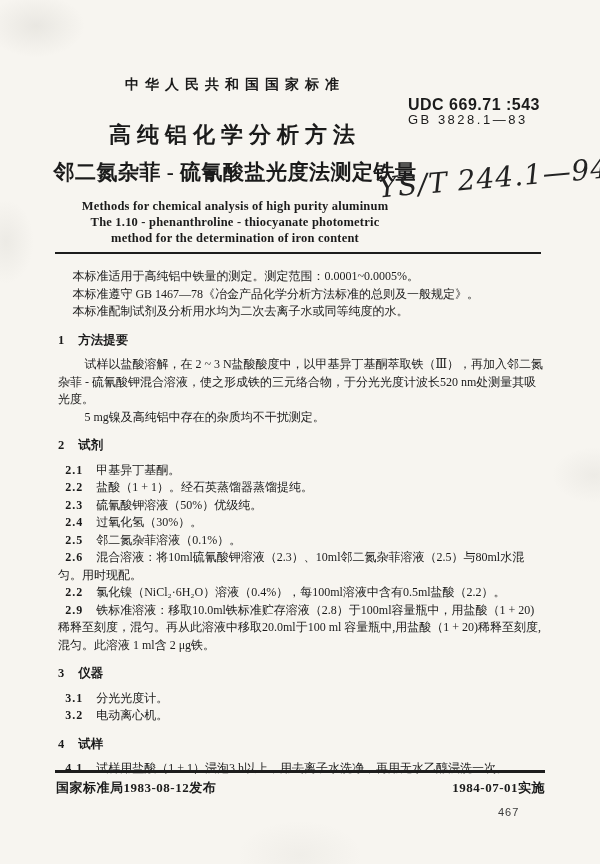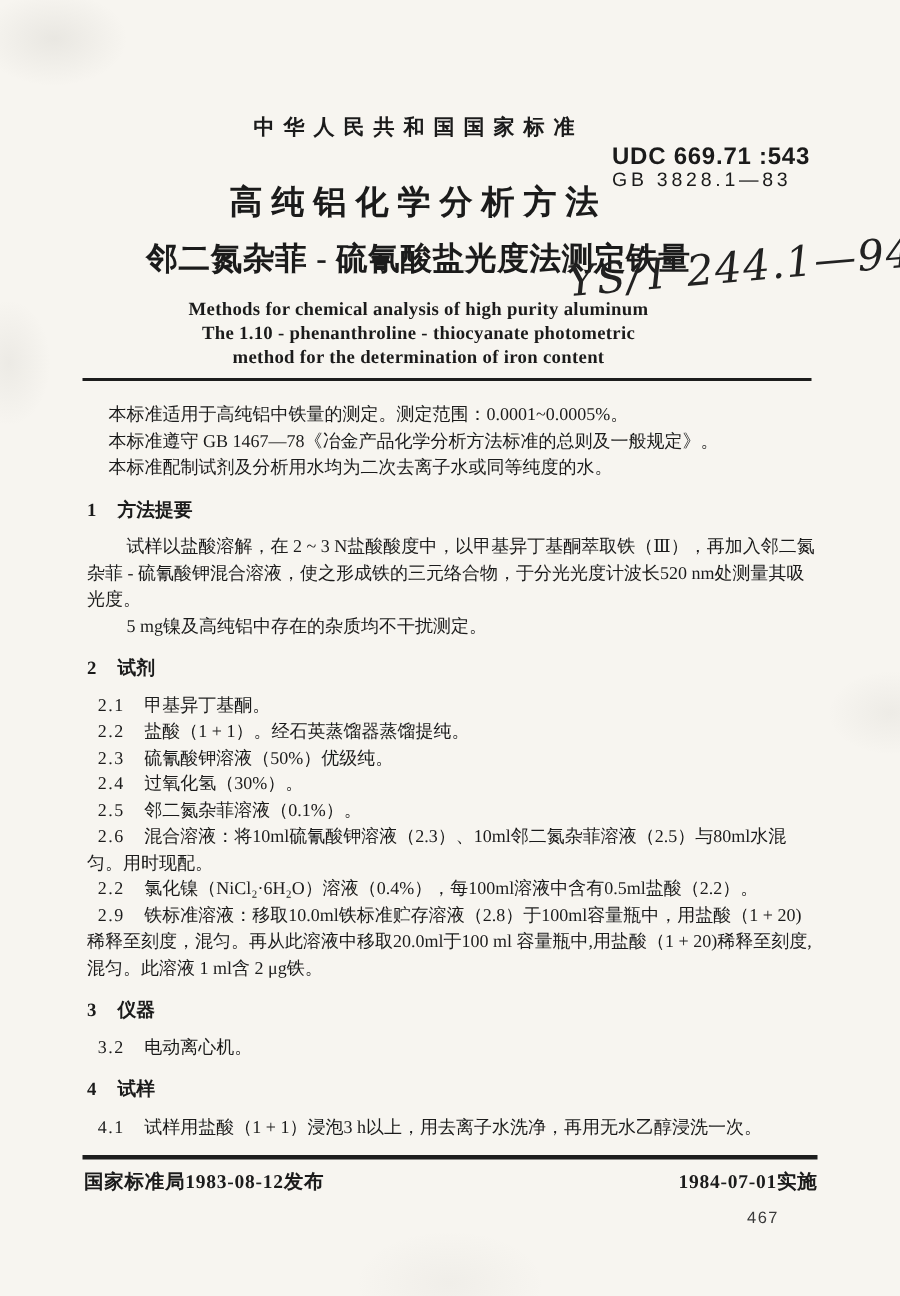--- a/index.html
+++ b/index.html
@@ -12,21 +12,21 @@
       radial-gradient(ellipse 40px 60px at 1% 28%, rgba(110,108,100,.08), transparent 70%),
       radial-gradient(ellipse 60px 40px at 99% 55%, rgba(110,108,100,.07), transparent 70%),
       radial-gradient(ellipse 90px 50px at 50% 99%, rgba(110,108,100,.05), transparent 70%),
       #f7f5f0;
     font-family:"Liberation Serif","DejaVu Serif",serif;
     color:#1b1b1b;
     overflow:hidden;
   }
   
   .header{position:relative;height:195px;padding-top:76px;}
-  .header-left{width:470px;text-align:center;padding-left:44px;}
+  .header-left{width:470px;text-align:center;}
   .std-label{
     font-size:14px;font-weight:bold;letter-spacing:6px;
     margin:0 0 26px 0;
   }
   .title-cn-1{
     font-size:22px;font-weight:bold;letter-spacing:6px;margin:0 0 8px 0;
   }
   .title-cn-2{
     font-size:21px;font-weight:bold;letter-spacing:0.5px;margin:0 0 12px 0;
   }
@@ -57,21 +57,21 @@
   }
   .content p{margin:0;}
   .scope p{text-indent:1.2em;}
   .sec-head{
     font-weight:bold;font-size:12.5px;
     margin:11px 0 7px 0 !important;
   }
   .sec-head .sec-no{margin-right:14px;}
   .para{text-indent:2.2em;}
   .item{text-indent:0.6em;}
-  .item .item-no{font-weight:normal;margin-right:13px;letter-spacing:1px;margin-top:18px;}
+  .item .item-no{font-weight:bold;margin-right:13px;letter-spacing:1px;margin-top:18px;}
   
   .rule-bottom{
     position:absolute;left:55px;top:770px;width:490px;height:3px;background:#1d1d1d;
   }
   .footer-row{
     position:absolute;left:56px;top:779px;width:489px;
     display:flex;justify-content:space-between;
     font-size:13px;font-weight:bold;letter-spacing:0.5px;
   }
   .page-number{
@@ -129,20 +129,21 @@
     <p class="item"><span class="item-no">2.3</span><span>硫氰酸钾溶液（50%）优级纯。</span></p>
     <p class="item"><span class="item-no">2.4</span><span>过氧化氢（30%）。</span></p>
     <p class="item"><span class="item-no">2.5</span><span>邻二氮杂菲溶液（0.1%）。</span></p>
     <p class="item"><span class="item-no">2.6</span><span>混合溶液：将10ml硫氰酸钾溶液（2.3）、10ml邻二氮杂菲溶液（2.5）与80ml水混匀。用时现配。</span></p>
     <p class="item"><span class="item-no">2.2</span><span>氯化镍（NiCl₂·6H₂O）溶液（0.4%），每100ml溶液中含有0.5ml盐酸（2.2）。</span></p>
     <p class="item"><span class="item-no">2.9</span><span>铁标准溶液：移取10.0ml铁标准贮存溶液（2.8）于100ml容量瓶中，用盐酸（1 + 20)稀释至刻度，混匀。再从此溶液中移取20.0ml于100 ml 容量瓶中,用盐酸（1 + 20)稀释至刻度,混匀。此溶液 1 ml含 2 μg铁。</span></p>
 
     <p class="sec-head">
       <span class="sec-no">3</span><span>仪器</span>
     </p>
+    <p class="item"><span class="item-no">3.1</span><span>分光光度计。</span></p>
     <p class="item"><span class="item-no">3.2</span><span>电动离心机。</span></p>
 
     <p class="sec-head">
       <span class="sec-no">4</span><span>试样</span>
     </p>
     <p class="item"><span class="item-no">4.1</span><span>试样用盐酸（1 + 1）浸泡3 h以上，用去离子水洗净，再用无水乙醇浸洗一次。</span></p>
 
   </div>
 
   <div class="rule-bottom"></div>

